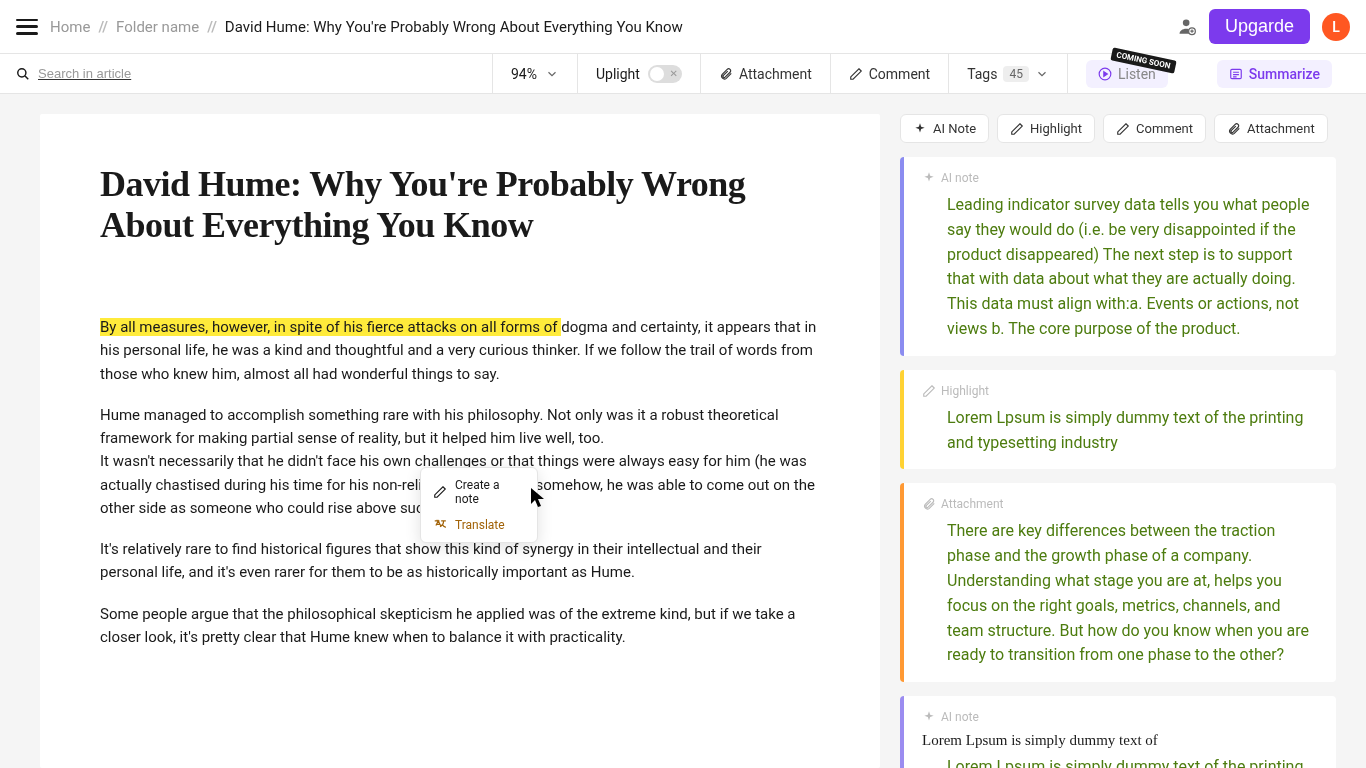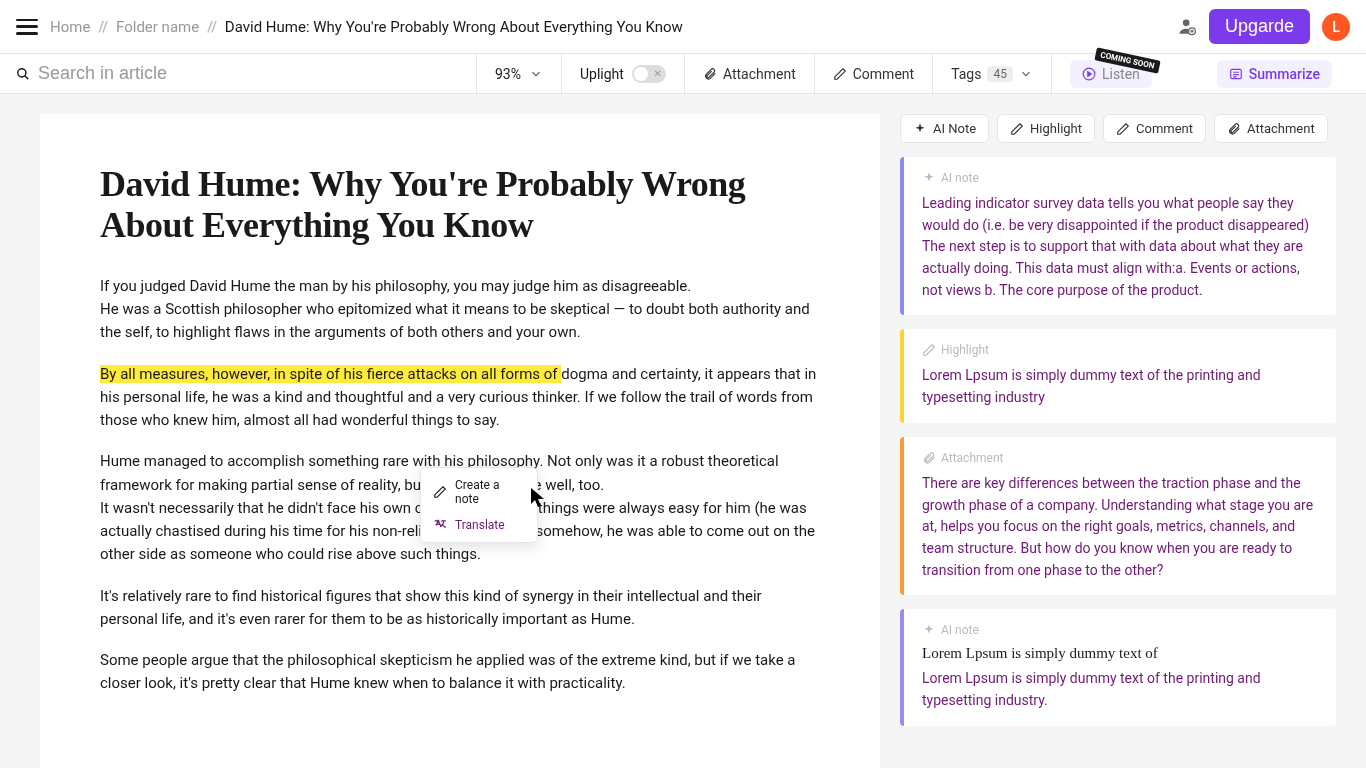--- a/index.html
+++ b/index.html
@@ -14,21 +14,21 @@
 .breadcrumb .current { color: #1a1a1a; }
 .topbar-right { margin-left: auto; display: flex; align-items: center; gap: 12px; }
 .user-add-icon { color: #666; }
 .upgrade-btn { background: #7c3aed; color: #fff; border: none; padding: 7px 16px; border-radius: 6px; font-weight: 500; font-size: 18px; cursor: pointer; }
 .avatar { width: 28px; height: 28px; border-radius: 50%; background: #ff5722; color: #fff; display: flex; align-items: center; justify-content: center; font-weight: 600; font-size: 14px; }
 
 
 .toolbar { height: 40px; display: flex; align-items: center; padding: 0 16px; border-bottom: 1px solid #e5e5e5; gap: 0; background: #fff; }
 .search-wrap { display: flex; align-items: center; gap: 8px; flex: 1; }
 .search-icon { color: #1a1a1a; }
-.search-input { border: none; outline: none; font-size: 18px; color: #333; width: 250px; }
+.search-input { border: none; outline: none; font-size: 13px; color: #333; width: 250px; text-decoration: underline; }
 .search-input::placeholder { color: #999; }
 .tool-seg { display: flex; align-items: center; gap: 8px; padding: 0 18px; border-left: 1px solid #e5e5e5; height: 100%; }
 .zoom { color: #1a1a1a; }
 .chev-down { color: #666; }
 .toggle { width: 34px; height: 18px; background: #ddd; border-radius: 10px; position: relative; display: flex; align-items: center; }
 .toggle-knob { width: 14px; height: 14px; background: #fff; border-radius: 50%; margin-left: 2px; }
 .toggle-close { position: absolute; right: 4px; font-size: 10px; color: #999; }
 .tool-btn { display: flex; align-items: center; gap: 6px; color: #333; cursor: pointer; }
 .tag-count { background: #eee; border-radius: 4px; padding: 1px 6px; font-size: 12px; color: #666; }
 .listen-wrap { position: relative; display: flex; align-items: center; gap: 6px; padding: 6px 12px; background: #f3f0ff; border-radius: 6px; color: #888; }
@@ -39,35 +39,35 @@
 .main { display: flex; height: calc(768px - 94px); background: #f5f5f5; }
 .article-pane { width: 840px; margin: 20px 0 0 40px; background: #fff; padding: 50px 60px; overflow-y: auto; border-radius: 2px; }
 .article-title { font-family: Georgia, 'Times New Roman', serif; font-size: 36px; font-weight: 900; line-height: 1.15; margin-bottom: 28px; letter-spacing: -0.5px; }
 .article-body p { font-size: 15px; line-height: 1.55; margin-bottom: 18px; color: #1a1a1a; }
 .highlight { background: #ffeb3b; }
 
 
 .ctx-menu { position: absolute; left: 420px; top: 467px; background: #fff; border: 1px solid #e5e5e5; border-radius: 6px; box-shadow: 0 4px 16px rgba(0,0,0,0.12); padding: 4px; z-index: 50; width: 118px; }
 .ctx-item { display: flex; align-items: center; gap: 8px; padding: 6px 8px; font-size: 12px; cursor: pointer; border-radius: 4px; }
 .ctx-item.active { color: #1a1a1a; }
-.ctx-item.muted { color: #701a75; }
+.ctx-item.muted { color: #a16207; }
 .cursor-ptr { position: absolute; left: 531px; top: 488px; z-index: 60; }
 
 
 .sidebar { flex: 1; padding: 20px 30px 0 20px; overflow-y: auto; }
 .note-tabs { display: flex; gap: 8px; margin-bottom: 14px; flex-wrap: wrap; }
 .note-tab { background: #fff; border: 1px solid #e5e5e5; border-radius: 6px; padding: 6px 12px; font-size: 13px; display: flex; align-items: center; gap: 6px; cursor: pointer; color: #333; }
 
 .note-card { background: #fff; border-radius: 4px; padding: 14px 16px 14px 18px; margin-bottom: 14px; position: relative; border-left: 4px solid; }
 .note-card.blue { border-left-color: #8b8cf0; }
 .note-card.yellow { border-left-color: #ffd233; }
 .note-card.orange { border-left-color: #ff9933; }
 .note-card.purple { border-left-color: #9b8cf0; }
 .note-label { font-size: 12px; color: #bbb; display: flex; align-items: center; gap: 5px; margin-bottom: 8px; }
-.note-text { font-size: 14px; line-height: 1.55; color: #701a75; }
+.note-text { font-size: 16px; line-height: 1.55; color: #4d7c0f; margin-left: 25px; }
 .note-title { font-family: Georgia, serif; font-weight: 400; font-size: 15px; margin-bottom: 6px; }
 
 .icon-sm { width: 14px; height: 14px; flex-shrink: 0; }
 </style>
 </head>
 <body>
 
 <div class="topbar">
   <div class="hamburger">
       <span></span>
@@ -95,21 +95,21 @@
 
 <div class="toolbar">
   <div class="search-wrap">
     <svg class="search-icon icon-sm" viewBox="0 0 24 24" fill="none" stroke="currentColor" stroke-width="2.5">
         <circle cx="10" cy="10" r="7"></circle>
         <path d="M21 21l-5.5-5.5"></path>
       </svg>
     <input class="search-input" placeholder="Search in article" style="">
   </div>
   <div class="tool-seg">
-    <span class="zoom">93%</span>
+    <span class="zoom">94%</span>
     <svg class="chev-down icon-sm" viewBox="0 0 24 24" fill="none" stroke="currentColor" stroke-width="2">
         <path d="M6 9l6 6 6-6"></path>
       </svg>
   </div>
   <div class="tool-seg">
     <span>Uplight</span>
     <div class="toggle">
         <div class="toggle-knob"></div>
         <span class="toggle-close">✕</span>
       </div>
@@ -132,21 +132,21 @@
   </div>
   <div class="tool-seg">
     <div class="tool-btn">
       <span>Tags</span>
       <span class="tag-count">45</span>
       <svg class="chev-down icon-sm" viewBox="0 0 24 24" fill="none" stroke="currentColor" stroke-width="2">
           <path d="M6 9l6 6 6-6"></path>
         </svg>
     </div>
   </div>
-  <div class="tool-seg" style="gap:26px">
+  <div class="tool-seg" style="gap:10px">
     <div class="listen-wrap">
       <svg class="icon-sm" viewBox="0 0 24 24" fill="none" stroke="#7c3aed" stroke-width="2">
           <circle cx="12" cy="12" r="10"></circle>
           <path d="M10 8l6 4-6 4V8z" fill="#7c3aed"></path>
         </svg>
       <span>Listen</span>
       <span class="coming-soon">COMING SOON</span>
     </div>
     <div class="summarize-btn">
       <svg class="icon-sm" viewBox="0 0 24 24" fill="none" stroke="currentColor" stroke-width="2">
@@ -155,21 +155,21 @@
         </svg>
       <span>Summarize</span>
     </div>
   </div>
 </div>
 
 <div class="main">
   <div class="article-pane">
     <h1 class="article-title">David Hume: Why You're Probably Wrong About Everything You Know</h1>
     <div class="article-body">
-      <p><span>If you judged David Hume the man by his philosophy, you may judge him as disagreeable.</span><br><span>He was a Scottish philosopher who epitomized what it means to be skeptical — to doubt both authority and the self, to highlight flaws in the arguments of both others and your own.</span></p>
+      <p><br></p>
       <p><span class="highlight">By all measures, however, in spite of his fierce attacks on all forms of </span><span>dogma and certainty, it appears that in his personal life, he was a kind and thoughtful and a very curious thinker. If we follow the trail of words from those who knew him, almost all had wonderful things to say.</span></p>
       <p><span>Hume managed to accomplish something rare with his philosophy. Not only was it a robust theoretical framework for making partial sense of reality, but it helped him live well, too.</span><br><span>It wasn't necessarily that he didn't face his own challenges or that things were always easy for him (he was actually chastised during his time for his non-religious ideas), but somehow, he was able to come out on the other side as someone who could rise above such things.</span></p>
       <p>It's relatively rare to find historical figures that show this kind of synergy in their intellectual and their personal life, and it's even rarer for them to be as historically important as Hume.</p>
       <p>Some people argue that the philosophical skepticism he applied was of the extreme kind, but if we take a closer look, it's pretty clear that Hume knew when to balance it with practicality.</p>
     </div>
   </div>
 
   <div class="sidebar">
     <div class="note-tabs">
       <div class="note-tab">

